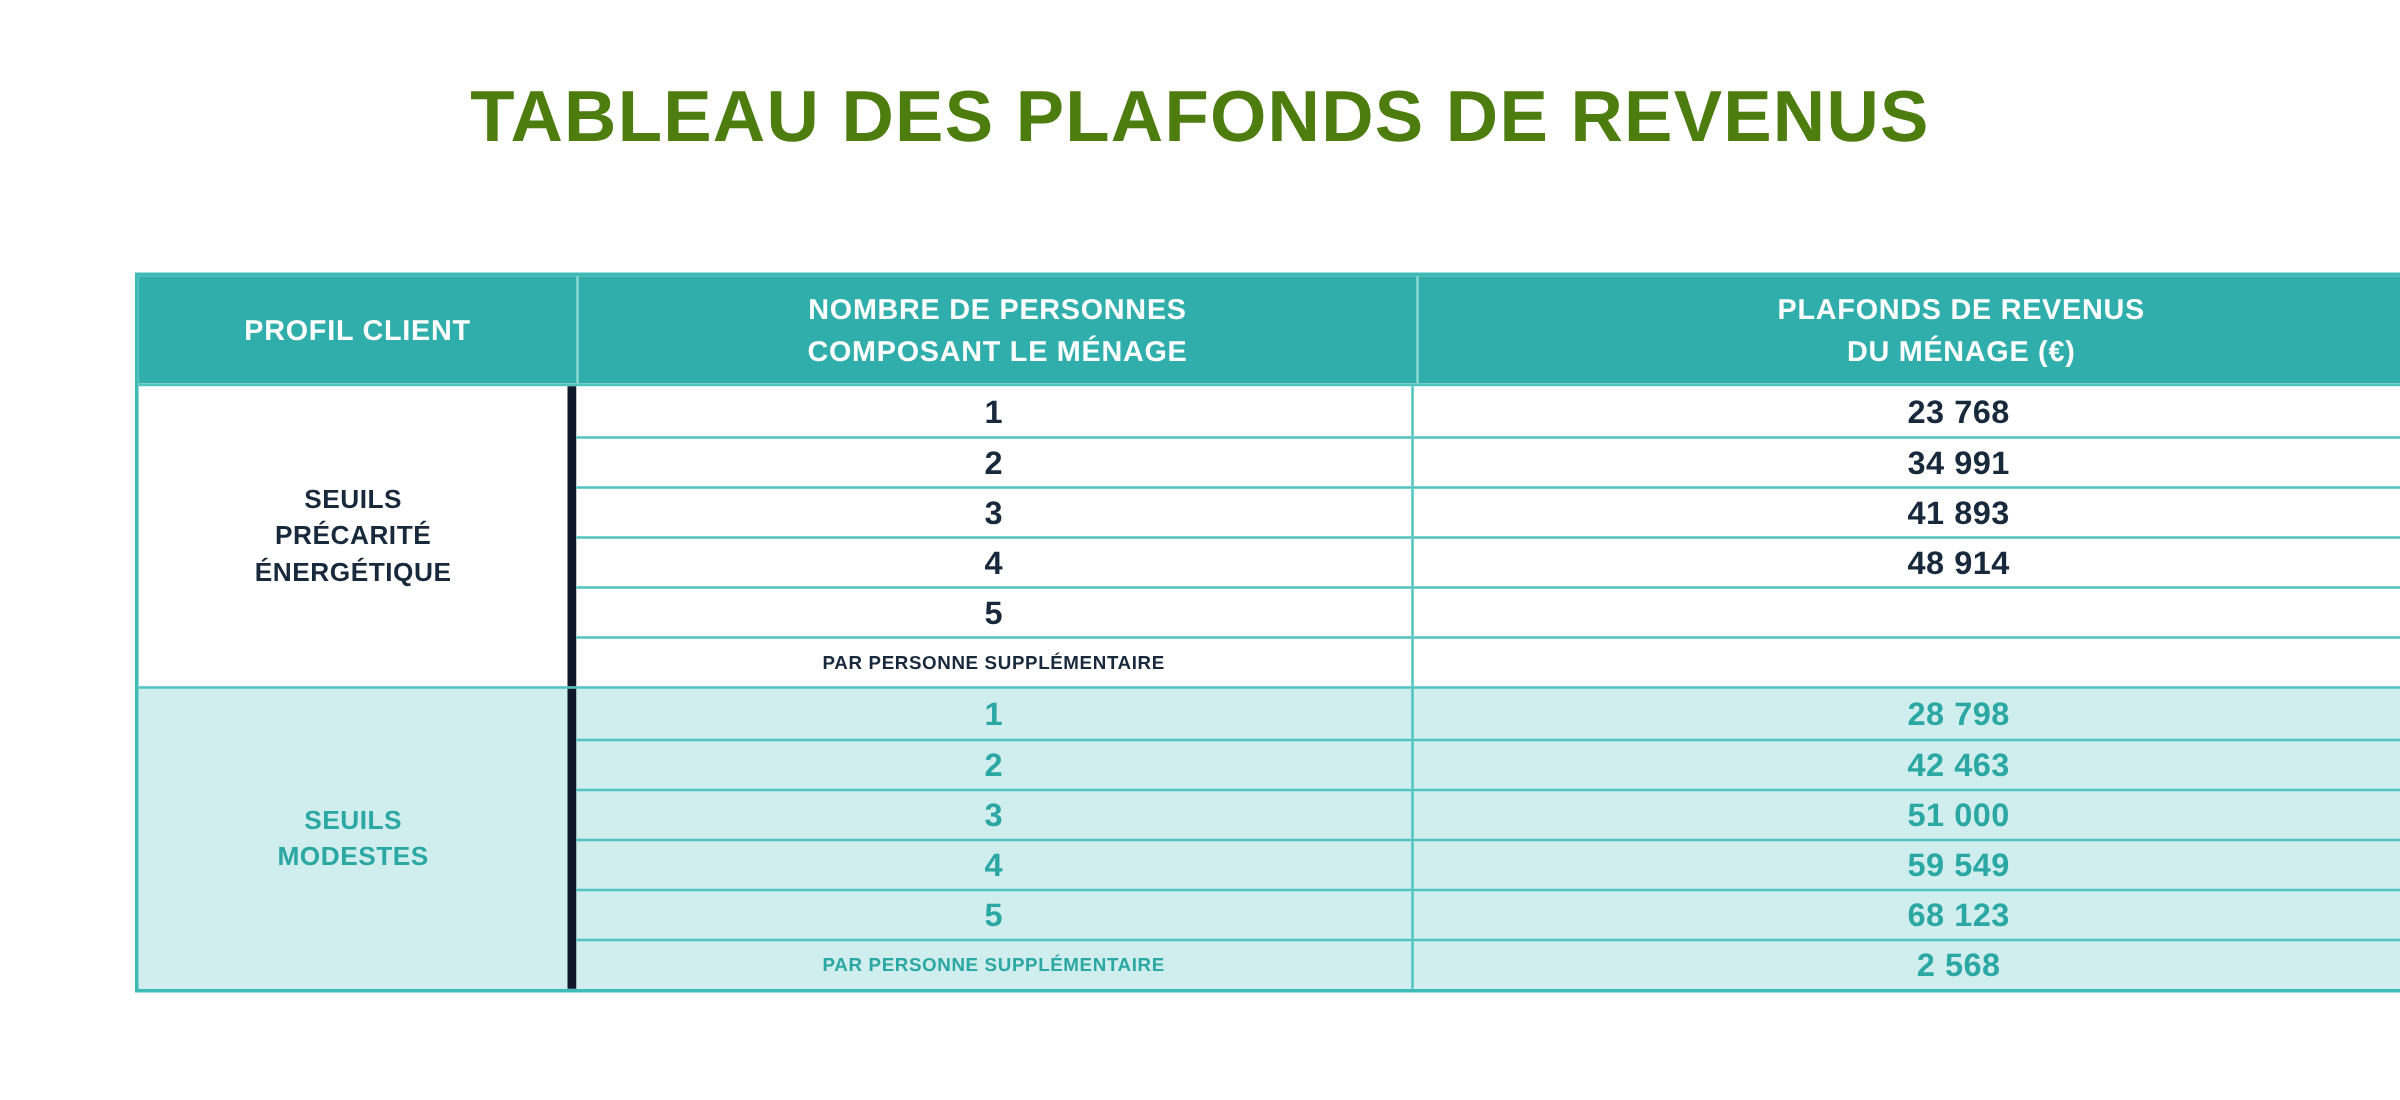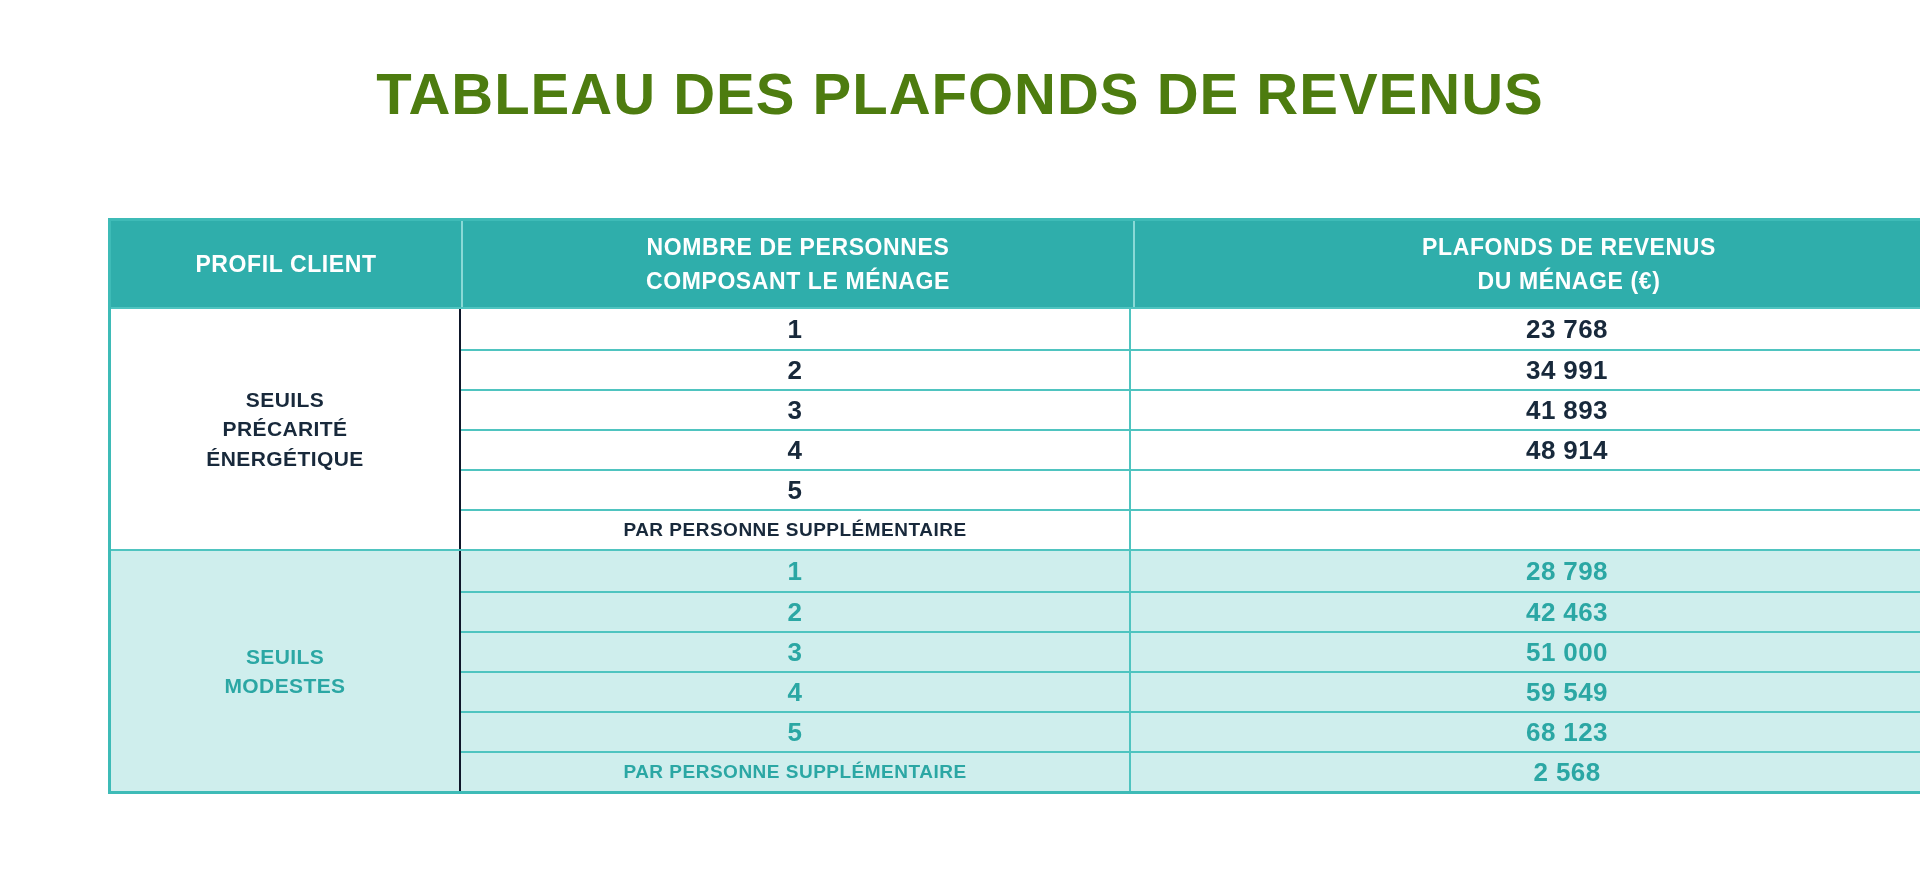--- a/index.html
+++ b/index.html
@@ -33,35 +33,35 @@
     white-space: pre-line; text-align: center;
   }
   .th + .th { border-left: 2px solid #8AD9D6; }
   .th.c1 { width: 350px; }
   .th.c2 { width: 672px; }
   .th.c3 { flex: 1; }
 
   
   .tgroup { display: flex; border-top: 2px solid #4FC4C0; }
   .glabel {
-    width: 350px; border-right: 2px solid #0f172a;
+    width: 350px; border-right: 7px solid #0f172a;
     display: flex; align-items: center; justify-content: center;
     font-weight: bold; font-size: 21px; letter-spacing: 0.4px;
     line-height: 1.4; white-space: pre-line; text-align: center;
   }
   .grows { flex: 1; display: flex; flex-direction: column; }
   .row { display: flex; height: 40px; }
   .row + .row { border-top: 2px solid #4FC4C0; }
   .cell {
     display: flex; align-items: center; justify-content: center;
     font-weight: bold; font-size: 26px; letter-spacing: 0.4px;
   }
   .cell.count { width: 670px; border-right: 2px solid #4FC4C0; }
   .cell.value { flex: 1; }
-  .cell.small { font-size: 19px; letter-spacing: 0.5px; }
+  .cell.small { font-size: 15px; letter-spacing: 0.5px; }
 
   .g1 { background: #ffffff; color: #18293B; }
   .g2 { background: #CFEEED; color: #2BA7A4; }
 </style>
 </head>
 <body>
 
 <div class="page">
 
   <h1 class="title">TABLEAU DES PLAFONDS DE REVENUS</h1>

